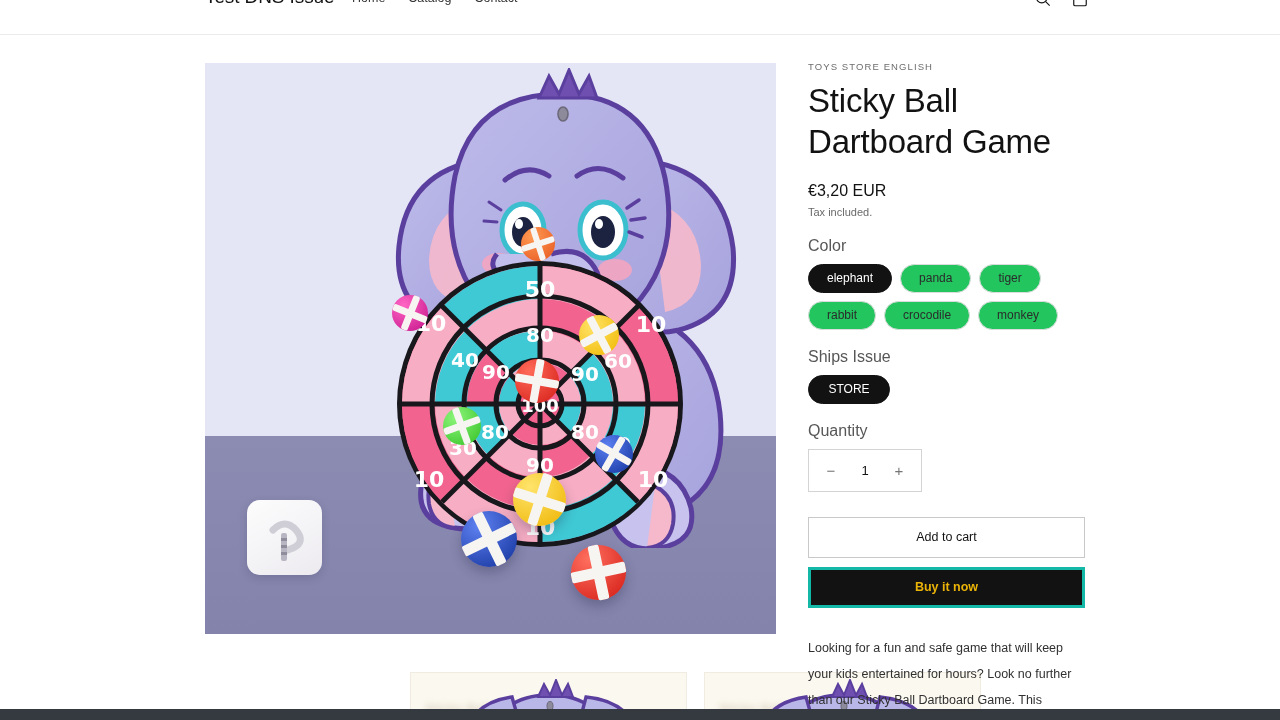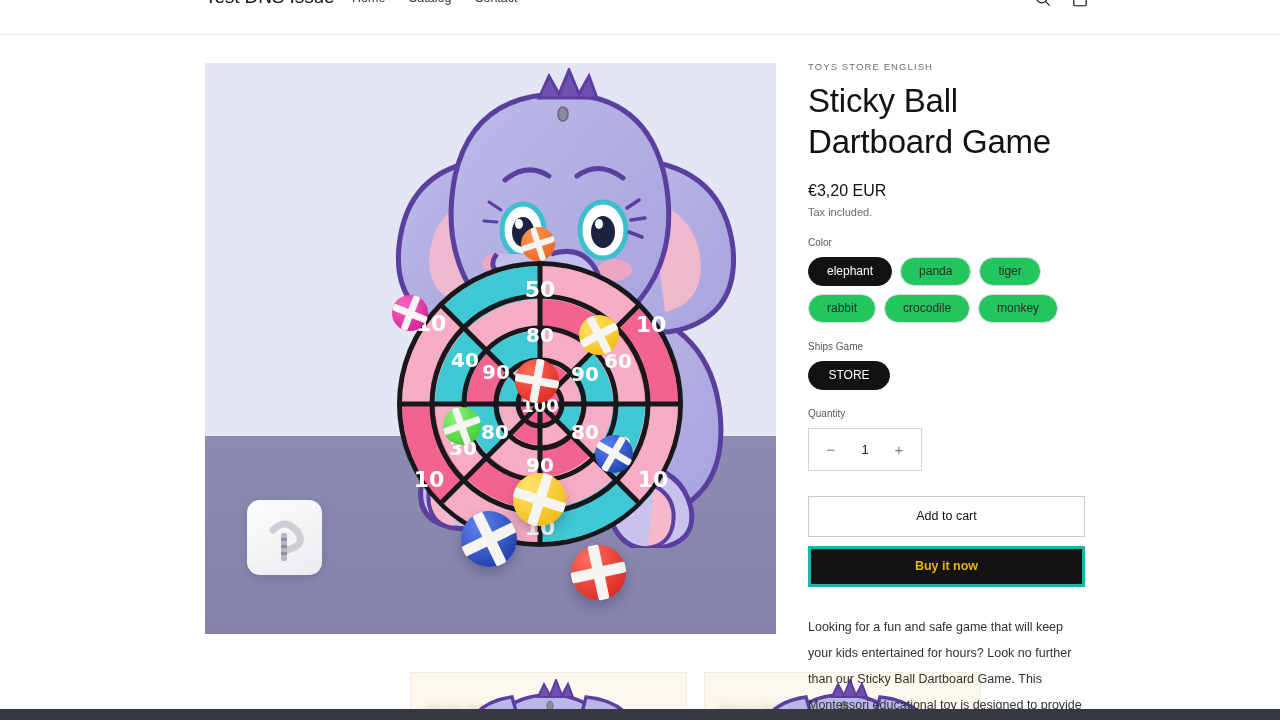--- a/index.html
+++ b/index.html
@@ -167,21 +167,21 @@
     font-size: 16px;
     color: #121212;
     margin-bottom: 6px;
   }
   .tax {
     font-size: 11px;
     color: #6a6a6a;
     margin-bottom: 19px;
   }
   .opt-label {
-    font-size: 10px;
+    font-size: 16px;
     color: #575757;
     margin-bottom: 9px;
   }
   .pills { display: flex; flex-wrap: wrap; gap: 8px; margin-bottom: 18px; }
   .pill {
     height: 29px;
     padding: 0 18px;
     border-radius: 30px;
     border: 1px solid #dcdcdc;
     background: #22c55e;
@@ -529,21 +529,21 @@
     <div class="opt-label">Color</div>
     <div class="pills">
       <button class="pill sel">elephant</button>
       <button class="pill">panda</button>
       <button class="pill">tiger</button>
       <button class="pill">rabbit</button>
       <button class="pill">crocodile</button>
       <button class="pill">monkey</button>
     </div>
 
-    <div class="opt-label">Ships Game</div>
+    <div class="opt-label">Ships Issue</div>
     <div class="pills">
       <button class="pill sel wide">STORE</button>
     </div>
 
     <div class="opt-label">Quantity</div>
     <div class="qty-box">
       <button class="qbtn">−</button>
       <span class="qval">1</span>
       <button class="qbtn">+</button>
     </div>

